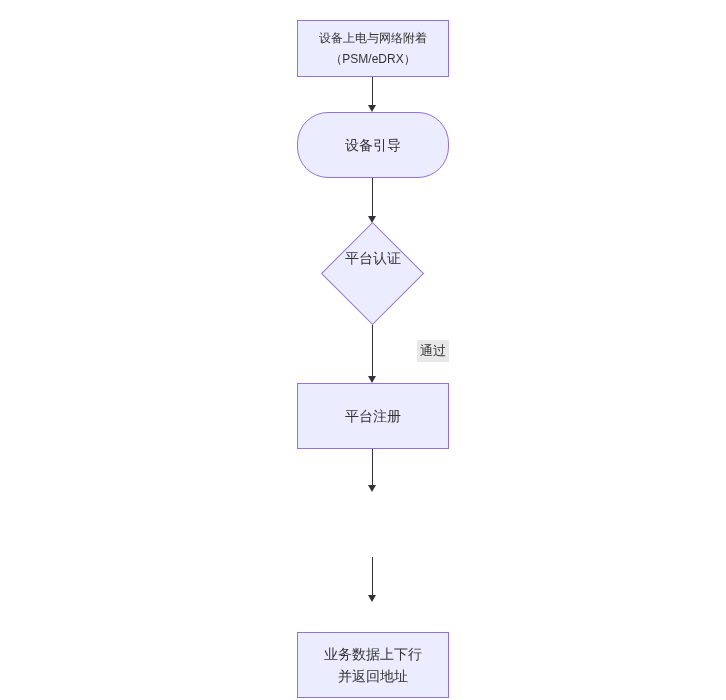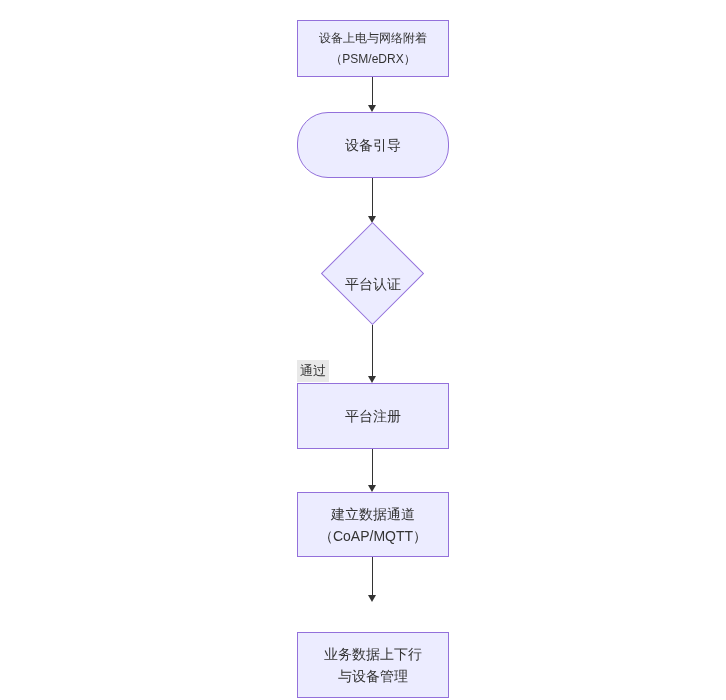--- a/index.html
+++ b/index.html
@@ -47,21 +47,21 @@
     width: 73px;
     height: 73px;
     box-sizing: border-box;
     background: #ECECFF;
     border: 1px solid #9370DB;
     transform: rotate(45deg);
   }
   .diamond-label {
     position: absolute;
     left: 297px;
-    top: 273px;
+    top: 247px;
     width: 152px;
     text-align: center;
     color: #333333;
     font-size: 14px;
     line-height: 22px;
   }
 
   
   .arrow {
     position: absolute;
@@ -92,22 +92,21 @@
   .arrow-4 { top: 449px; height: 43px; }
   .arrow-5 { top: 557px; height: 45px; }
 
   
   .edge-label-wrap {
     position: absolute;
     left: 297px;
     top: 340px;
     width: 152px;
     display: flex;
-    justify-content: flex-start;
-    margin-top: 20px;
+    justify-content: flex-end;
   }
   .edge-label {
     background: #e8e8e8;
     color: #333333;
     font-size: 13px;
     line-height: 20px;
     padding: 1px 3px;
     white-space: nowrap;
   }
 </style>
@@ -149,28 +148,24 @@
 
   <div class="node node-4">
     <span>平台注册</span>
   </div>
 
   <div class="arrow arrow-4">
     <div class="line"></div>
     <div class="head"></div>
   </div>
 
-  <div class="node node-5">
-    <span>建立数据通道</span>
-    <span>（CoAP/MQTT）</span>
-  </div>
 
   <div class="arrow arrow-5">
     <div class="line"></div>
     <div class="head"></div>
   </div>
 
   <div class="node node-6">
     <span>业务数据上下行</span>
-    <span>与设备管理</span>
+    <span>并返回地址</span>
   </div>
 
 </div>
 
 </body></html>

